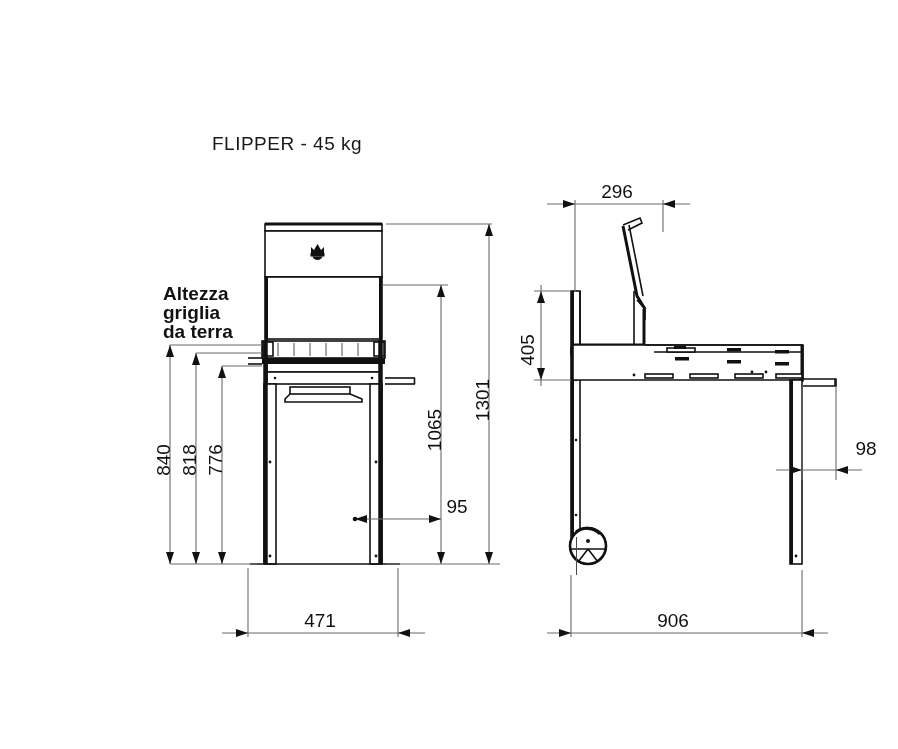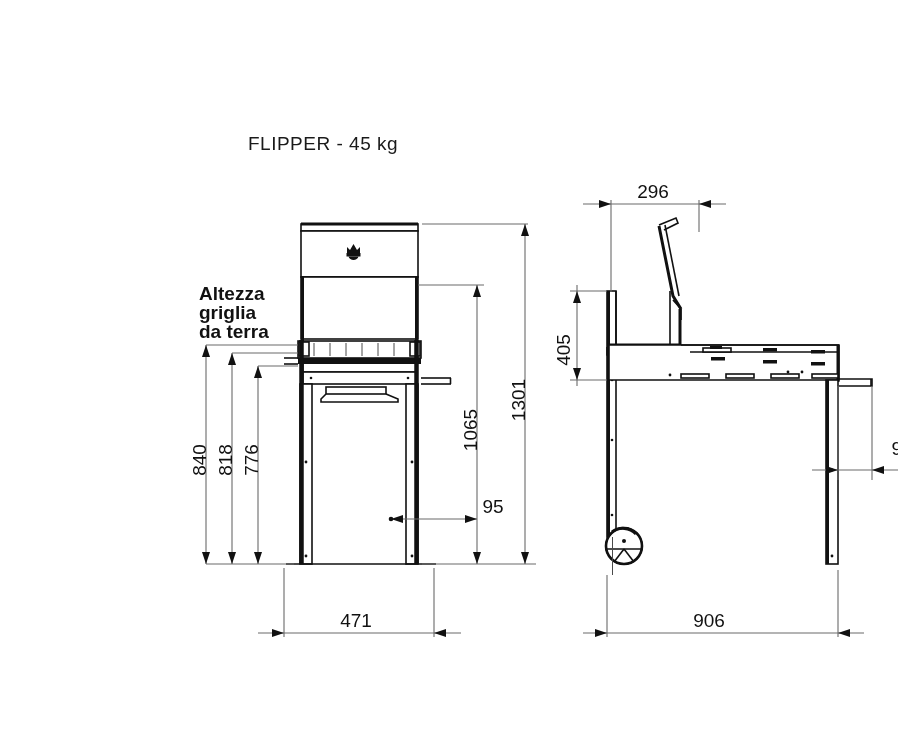--- a/index.html
+++ b/index.html
@@ -12,21 +12,20 @@
     height: 749px;
     font-family: "Liberation Sans", sans-serif;
     position: relative;
     overflow: hidden;
   }
   #sheet {
     position: absolute;
     left: 0; top: 0;
     width: 780px;
     height: 749px;
-    margin-left: 36px;
   }
   svg { display: block; }
   .title-text {
     font-family: "Liberation Sans", sans-serif;
     font-size: 19px;
     fill: #1a1a1a;
     letter-spacing: 0.5px;
   }
   .dim-text {
     font-family: "Liberation Sans", sans-serif;

